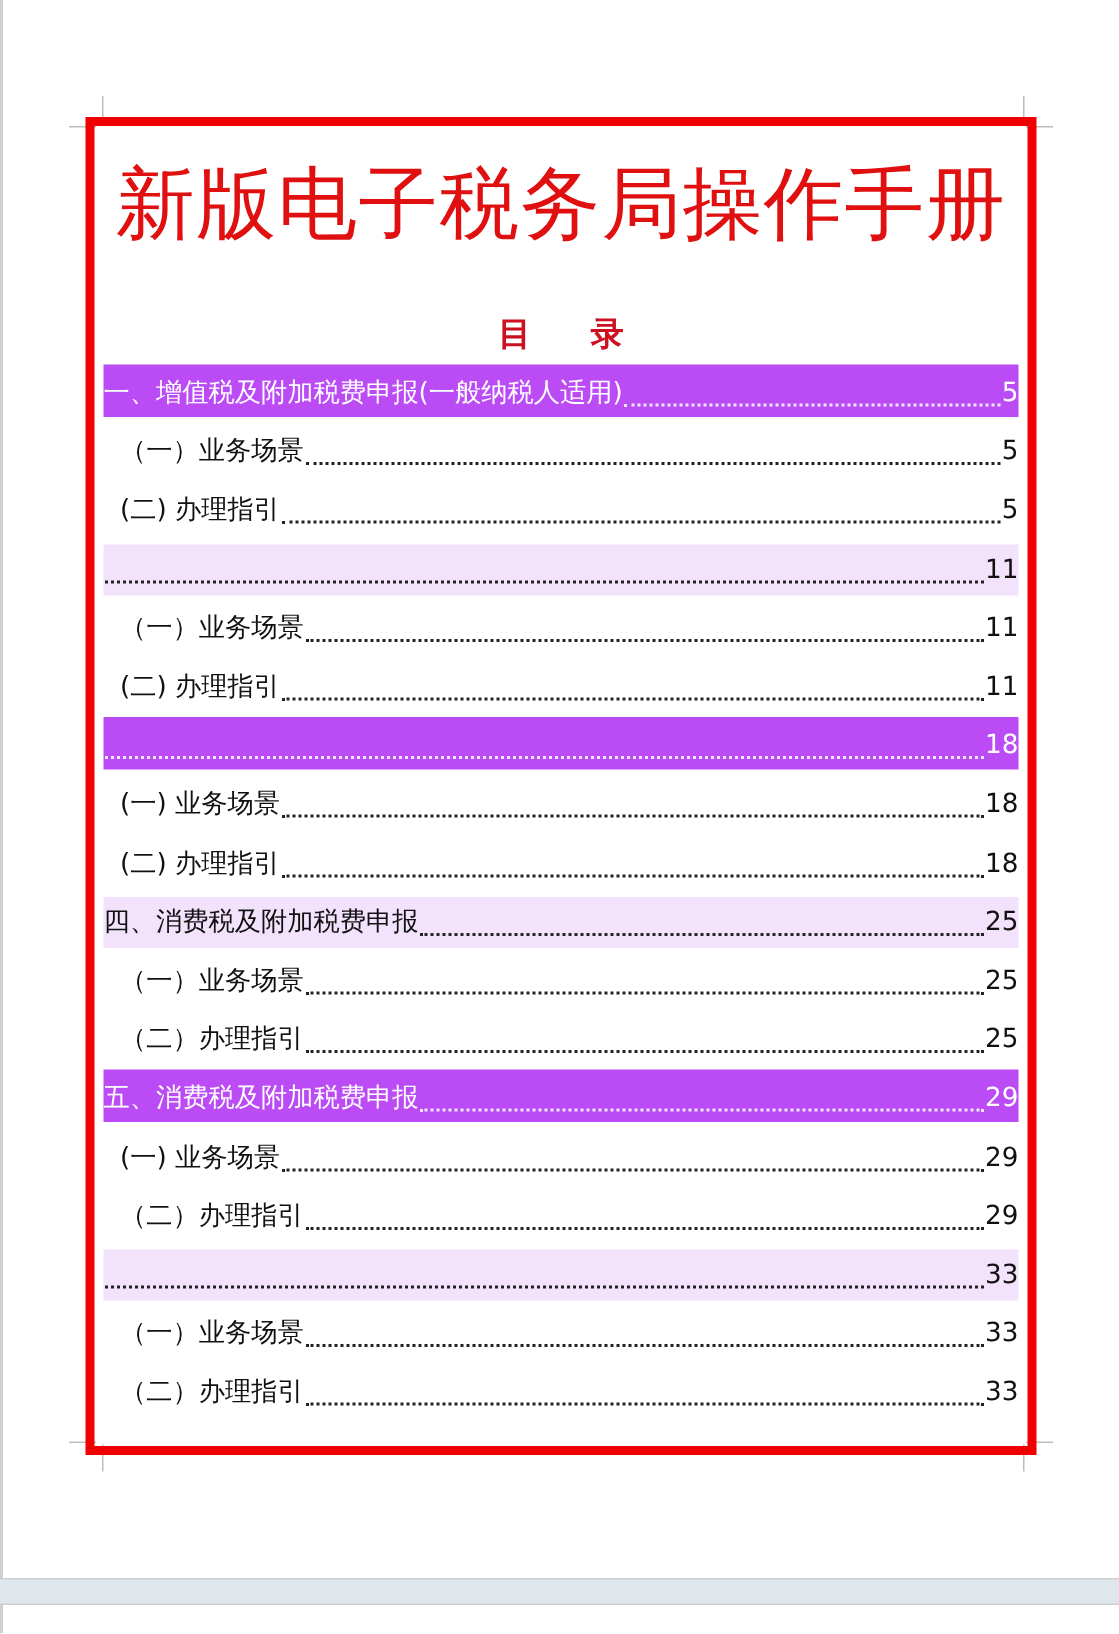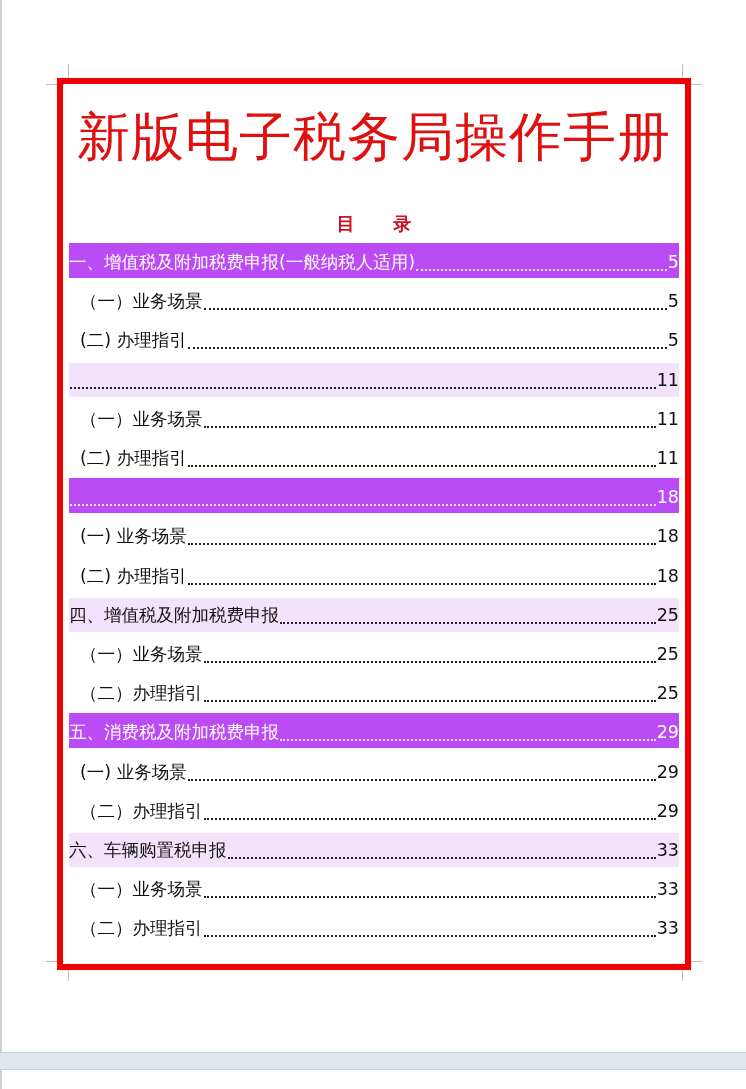--- a/index.html
+++ b/index.html
@@ -67,21 +67,21 @@
       line-height: 66px;
       letter-spacing: 1px;
       font-family: "DejaVu Sans", sans-serif;
     }
     .toc-heading {
       position: absolute;
       left: 63px; top: 210px;
       width: 622px;
       text-align: center;
       color: #cc1020;
-      font-size: 18px;
+      font-size: 22px;
       font-weight: bold;
       line-height: 28px;
       letter-spacing: 16px;
       text-indent: 16px;
     }
     .toc {
       position: absolute;
       left: 69px; top: 243px;
       width: 610px;
     }
@@ -217,21 +217,21 @@
         <div class="band"></div>
         <div class="inner">
           <span class="label">(二) 办理指引</span>
           <span class="leader"></span>
           <span class="page-num">18</span>
         </div>
       </div>
       <div class="toc-row lvl1 light">
         <div class="band"></div>
         <div class="inner">
-          <span class="label">四、增值税及附加税费申报</span>
+          <span class="label">四、消费税及附加税费申报</span>
           <span class="leader"></span>
           <span class="page-num">25</span>
         </div>
       </div>
       <div class="toc-row lvl2">
         <div class="band"></div>
         <div class="inner">
           <span class="label">（一）业务场景</span>
           <span class="leader"></span>
           <span class="page-num">25</span>
@@ -265,21 +265,20 @@
         <div class="band"></div>
         <div class="inner">
           <span class="label">（二）办理指引</span>
           <span class="leader"></span>
           <span class="page-num">29</span>
         </div>
       </div>
       <div class="toc-row lvl1 light">
         <div class="band"></div>
         <div class="inner">
-          <span class="label">六、车辆购置税申报</span>
           <span class="leader"></span>
           <span class="page-num">33</span>
         </div>
       </div>
       <div class="toc-row lvl2">
         <div class="band"></div>
         <div class="inner">
           <span class="label">（一）业务场景</span>
           <span class="leader"></span>
           <span class="page-num">33</span>

